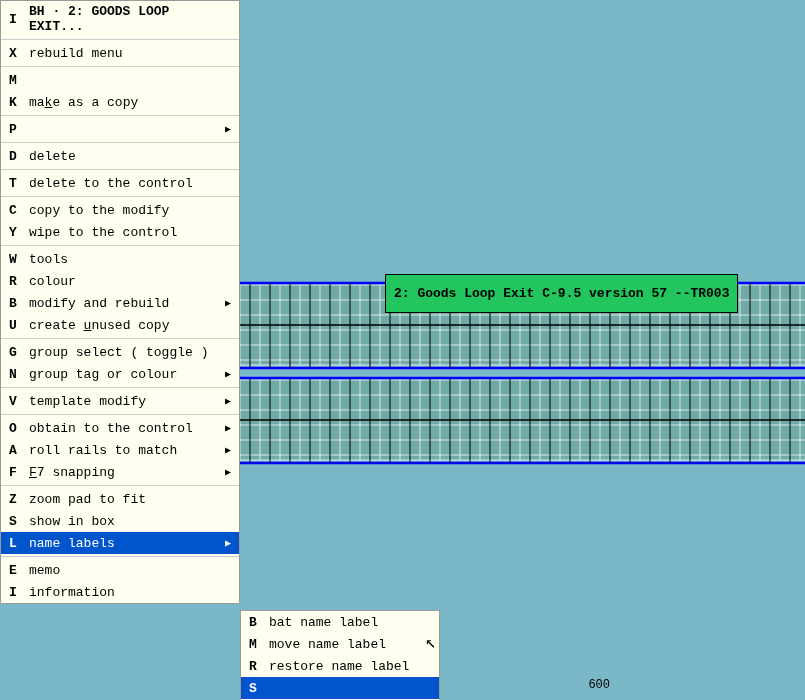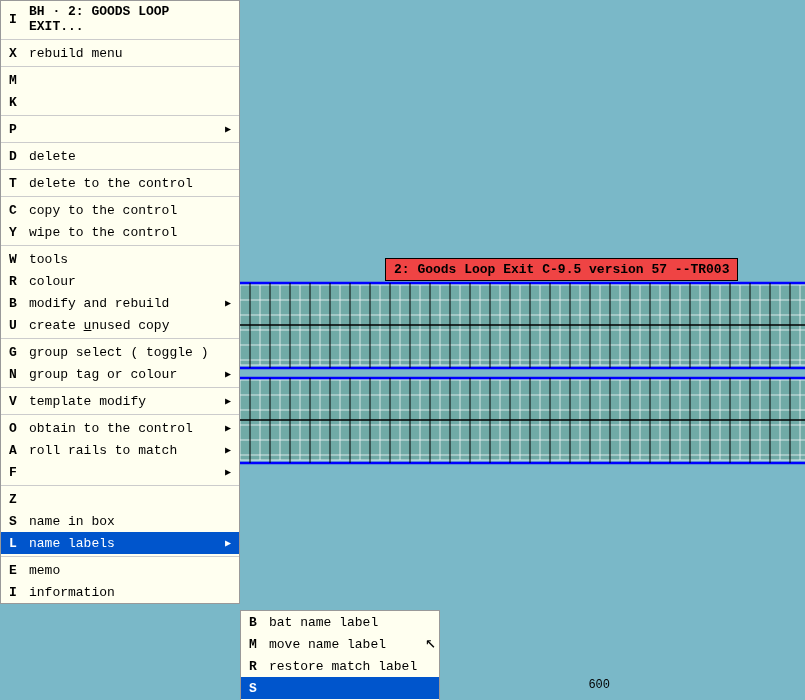--- a/index.html
+++ b/index.html
@@ -9,27 +9,27 @@
     .canvas-bg {
       position: absolute;
       top: 0; left: 0;
       width: 805px; height: 700px;
       background-color: #7ab8c8;
     }
 
     
     .tooltip-label {
       position: absolute;
-      top: 258px; left: 385px;
-      background-color: #ef4444;
+      top: 274px; left: 385px;
+      background-color: #22c55e;
       color: #000;
       font-family: 'Courier New', monospace;
       font-size: 13px;
       font-weight: bold;
-      padding: 3px 8px;
+      padding: 11px 8px;
       border: 1px solid #000;
       white-space: nowrap;
     }
 
     
     .track-svg {
       position: absolute;
       top: 280px; left: 240px;
       width: 570px; height: 220px;
     }
@@ -310,20 +310,21 @@
     <span class="menu-label">rebuild menu</span>
   </div>
   <div class="menu-separator"></div>
 
   <div class="menu-item">
     <span class="menu-key">M</span>
   </div>
 
   <div class="menu-item">
     <span class="menu-key">K</span>
+    <span class="menu-label">ma<span class="underline">k</span>e as a copy</span>
   </div>
   <div class="menu-separator"></div>
 
   <div class="menu-item">
     <span class="menu-key">P</span>
     <span class="menu-arrow">▶</span>
   </div>
   <div class="menu-separator"></div>
 
   <div class="menu-item">
@@ -333,21 +334,21 @@
   <div class="menu-separator"></div>
 
   <div class="menu-item">
     <span class="menu-key">T</span>
     <span class="menu-label">delete to the control</span>
   </div>
   <div class="menu-separator"></div>
 
   <div class="menu-item">
     <span class="menu-key">C</span>
-    <span class="menu-label">copy to the control</span>
+    <span class="menu-label">copy to the modify</span>
   </div>
 
   <div class="menu-item">
     <span class="menu-key">Y</span>
     <span class="menu-label">wipe to the control</span>
   </div>
   <div class="menu-separator"></div>
 
   <div class="menu-item">
     <span class="menu-key">W</span>
@@ -397,31 +398,33 @@
   </div>
 
   <div class="menu-item">
     <span class="menu-key">A</span>
     <span class="menu-label">roll rails to match</span>
     <span class="menu-arrow">▶</span>
   </div>
 
   <div class="menu-item">
     <span class="menu-key">F</span>
+    <span class="menu-label"><span class="underline">F</span>7 snapping</span>
     <span class="menu-arrow">▶</span>
   </div>
   <div class="menu-separator"></div>
 
   <div class="menu-item">
     <span class="menu-key">Z</span>
+    <span class="menu-label">zoom pad to fit</span>
   </div>
 
   <div class="menu-item">
     <span class="menu-key">S</span>
-    <span class="menu-label">name in box</span>
+    <span class="menu-label">show in box</span>
   </div>
 
   <div class="menu-item active">
     <span class="menu-key">L</span>
     <span class="menu-label">name labels</span>
     <span class="menu-arrow">▶</span>
   </div>
   <div class="menu-separator"></div>
 
   <div class="menu-item">
@@ -442,21 +445,21 @@
     <span class="menu-label">bat name label</span>
   </div>
 
   <div class="menu-item">
     <span class="menu-key">M</span>
     <span class="menu-label">move name label</span>
   </div>
 
   <div class="menu-item">
     <span class="menu-key">R</span>
-    <span class="menu-label">restore match label</span>
+    <span class="menu-label">restore name label</span>
   </div>
 
   <div class="menu-item highlighted" style="background-color:#0055cc; color:#fff;">
     <span class="menu-key">S</span>
   </div>
 
   <div class="menu-item">
     
     
   </div>

